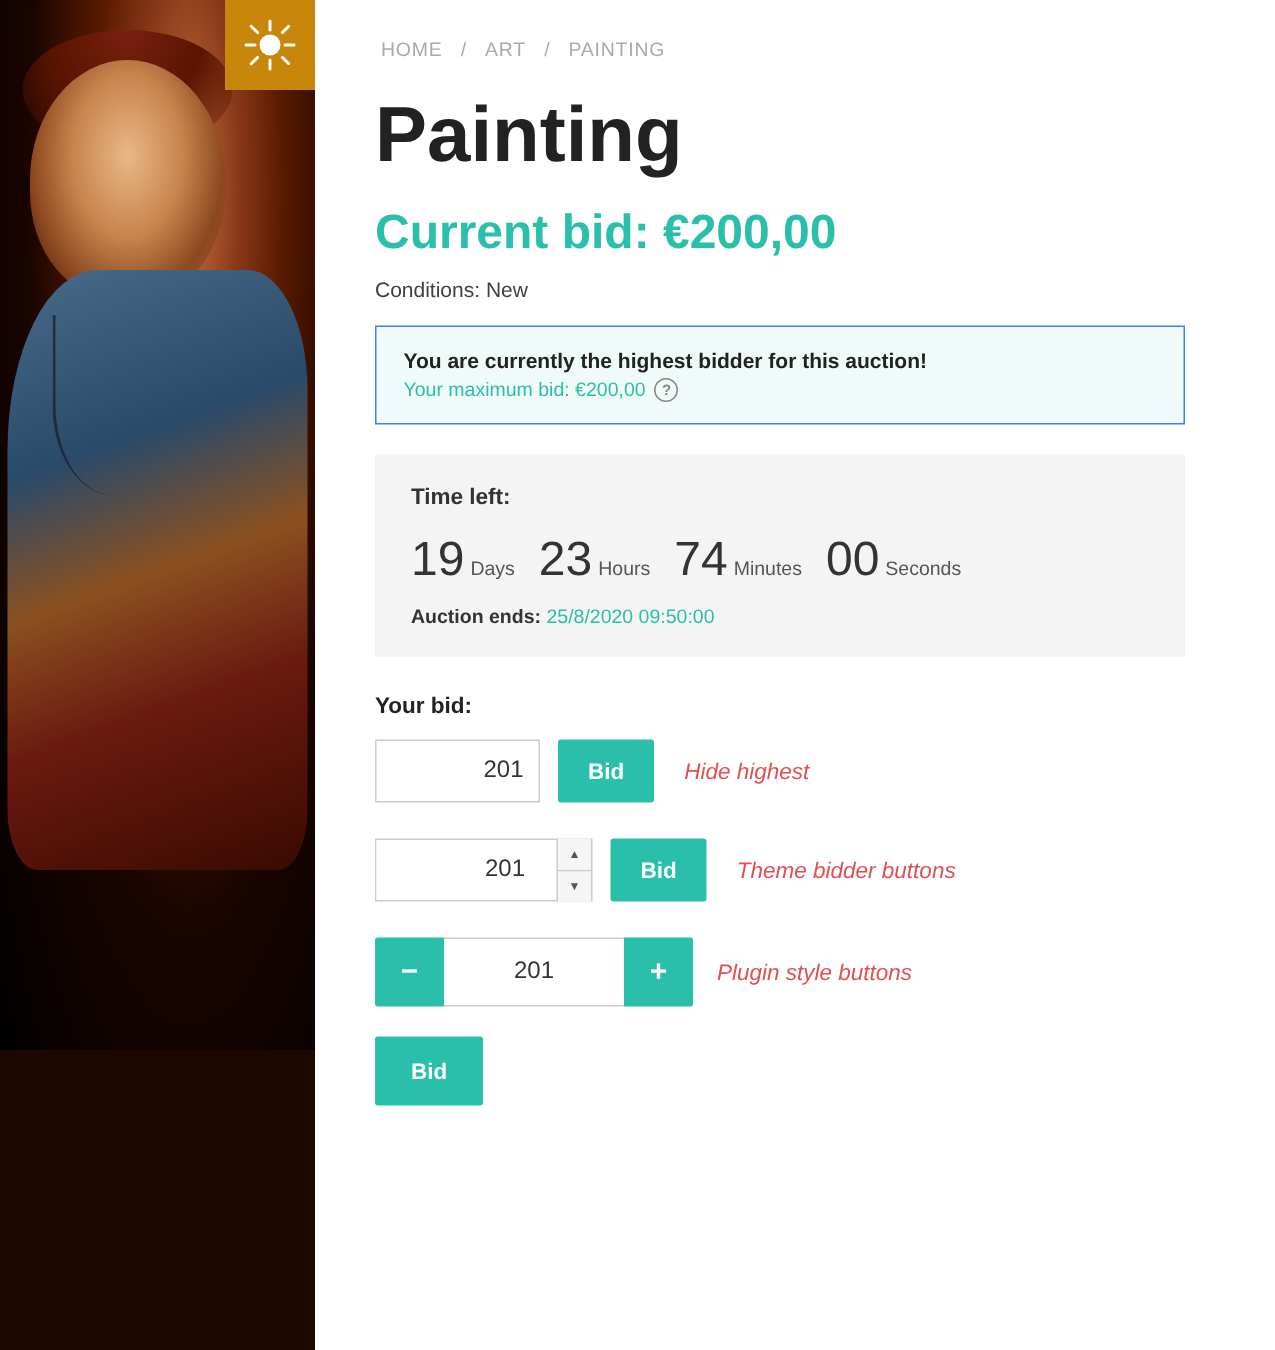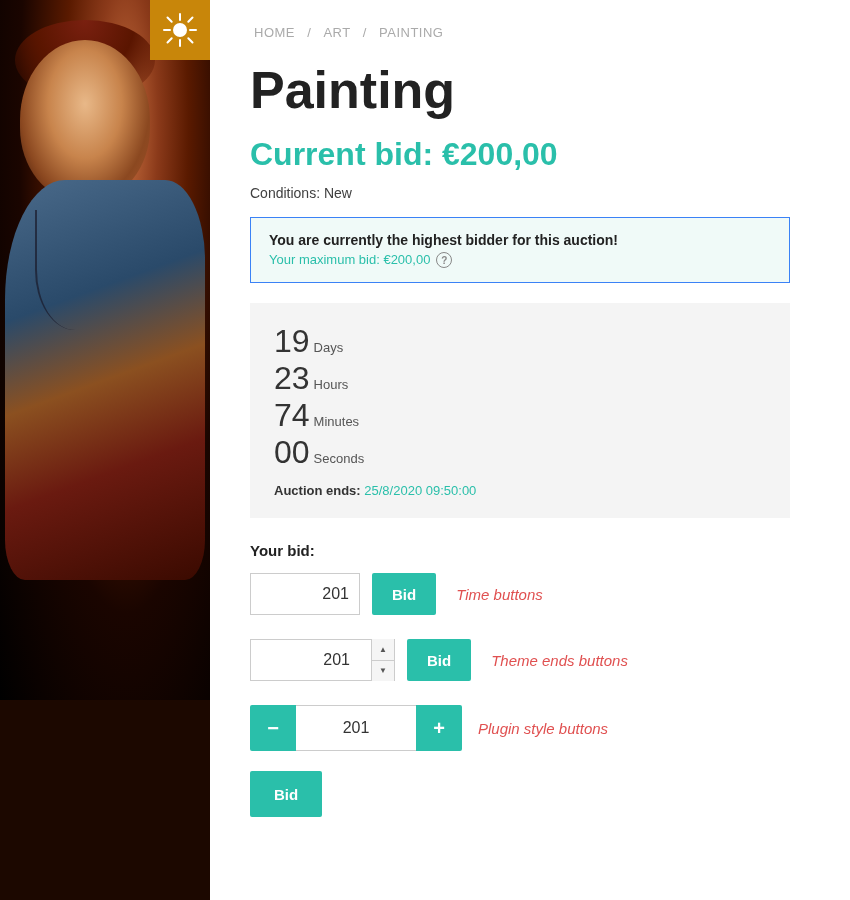--- a/index.html
+++ b/index.html
@@ -182,21 +182,20 @@
       font-weight: bold;
       font-size: 15px;
       color: #333;
       margin-bottom: 14px;
     }
     .timer-display {
       display: flex;
       align-items: baseline;
       gap: 0;
       margin-bottom: 12px;
-      flex-direction: column;
     }
     .timer-unit {
       display: flex;
       align-items: baseline;
       gap: 4px;
       margin-right: 16px;
     }
     .timer-number {
       font-size: 32px;
       font-weight: 300;
@@ -403,20 +402,21 @@
   <div class="highest-bidder-box">
     <div class="main-msg">You are currently the highest bidder for this auction!</div>
     <div class="sub-msg">
       <span>Your maximum bid: €200,00</span>
       <span class="help-icon">?</span>
     </div>
   </div>
 
   
   <div class="timer-box">
+    <div class="timer-label">Time left:</div>
     <div class="timer-display">
       <div class="timer-unit">
         <span class="timer-number">19</span>
         <span class="timer-text">Days</span>
       </div>
       <div class="timer-unit">
         <span class="timer-number">23</span>
         <span class="timer-text">Hours</span>
       </div>
       <div class="timer-unit">
@@ -434,34 +434,34 @@
     </div>
   </div>
 
   
   <div class="your-bid-label">Your bid:</div>
 
   
   <div class="bid-row">
     <input class="bid-input-plain" type="number" value="201" style="">
     <button class="bid-button">Bid</button>
-    <span class="side-label">Time buttons</span>
+    <span class="side-label">Hide highest</span>
   </div>
 
   
   <div class="bid-row">
     <div class="bid-input-with-arrows">
       <input type="number" value="201" style="width: 120px; height: 100%; border: none; text-align: right; font-size: 16px; color: rgb(51, 51, 51); padding: 0px 6px; outline: none;">
       <div class="bid-arrows">
         <button class="bid-arrow-btn">▲</button>
         <button class="bid-arrow-btn">▼</button>
       </div>
     </div>
     <button class="bid-button">Bid</button>
-    <span class="side-label">Theme ends buttons</span>
+    <span class="side-label">Theme bidder buttons</span>
   </div>
 
   
   <div class="bid-row-plugin">
     <button class="plugin-minus">−</button>
     <input class="plugin-input" type="number" value="201" style="">
     <button class="plugin-plus">+</button>
     <span class="side-label" style="margin-left:16px;">Plugin style buttons</span>
   </div>
 

